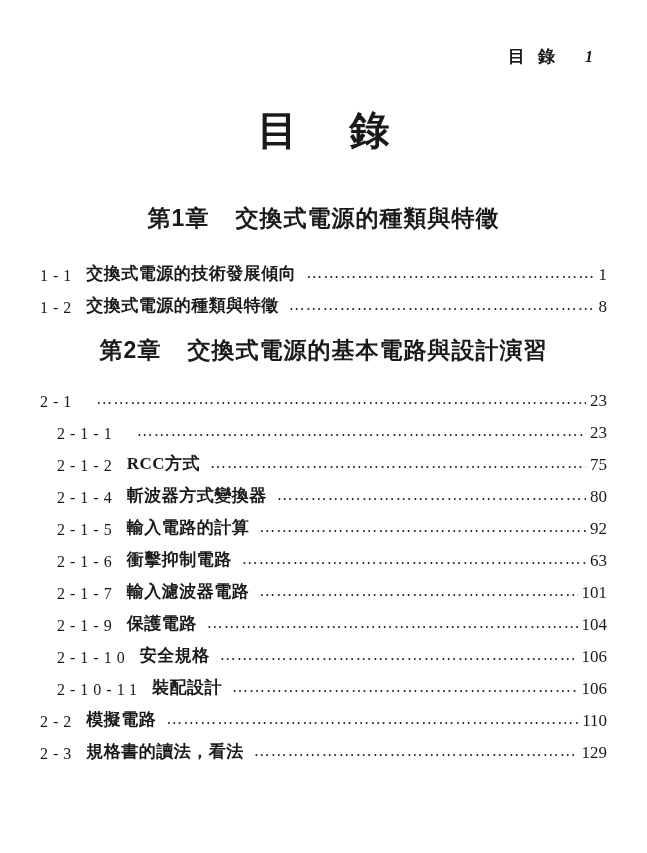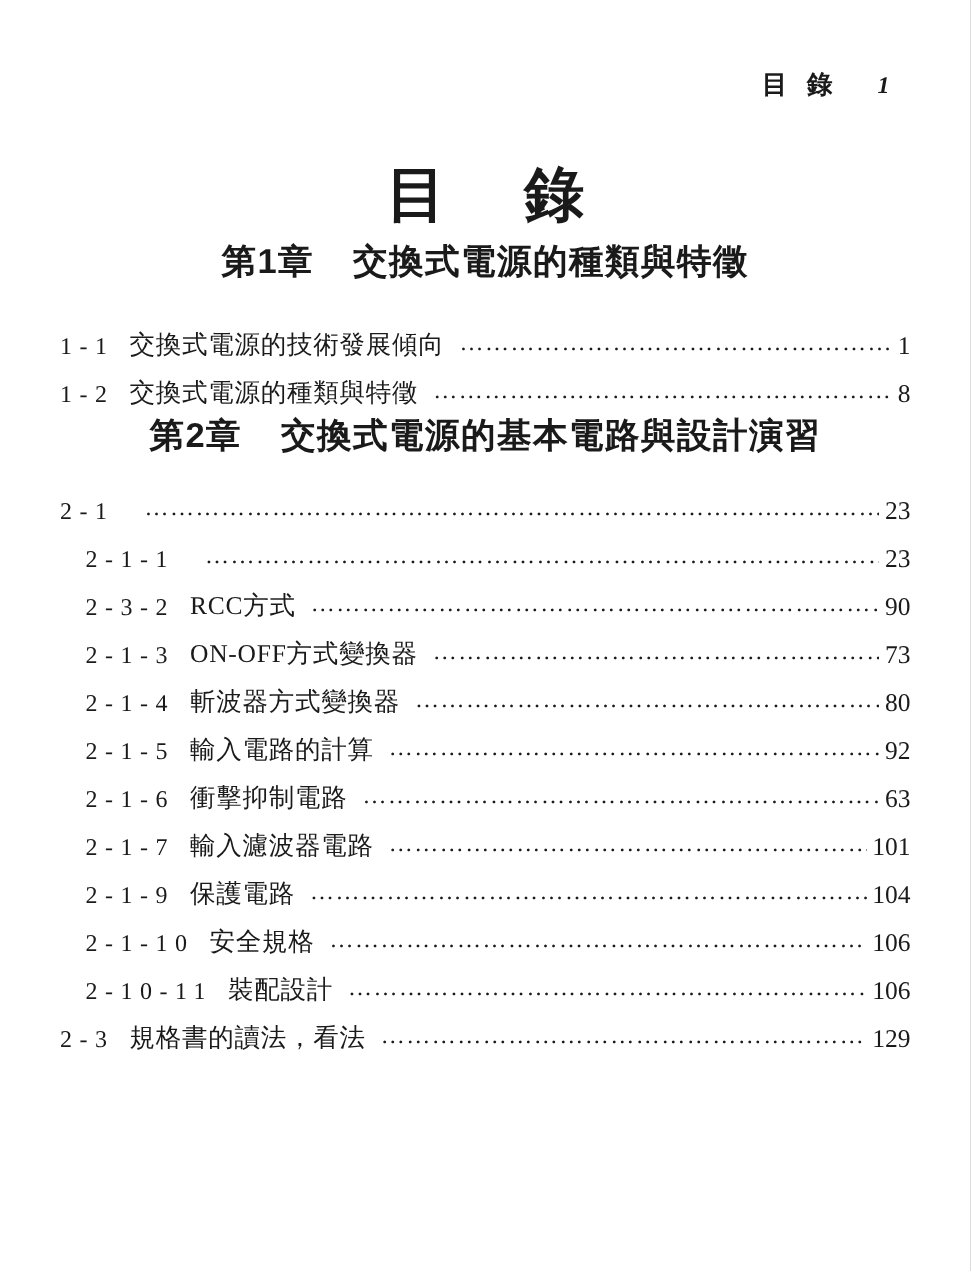--- a/index.html
+++ b/index.html
@@ -31,38 +31,38 @@
     font-family: "Liberation Sans", "DejaVu Sans", sans-serif;
     font-weight: 700; font-size: 40px; line-height: 54px;
     letter-spacing: 0;
   }
   
   .chapter-heading {
     display: flex; justify-content: center; gap: 26px;
     font-family: "Liberation Sans", "DejaVu Sans", sans-serif;
     font-weight: 700; font-size: 23px; line-height: 34px;
     letter-spacing: 1px;
-    margin-top: 0;
-  }
-  #toc .chapter-heading:first-child { }
+    margin-top: 16px;
+  }
+  #toc .chapter-heading:first-child { margin-top: 44px; }
   #toc .entries { margin-top: 12px; }
   #toc .chapter-heading:first-child + .entries { margin-top: 18px; }
   
   .toc-entry {
     display: flex; align-items: flex-end;
     height: 32px;
     font-size: 17px; letter-spacing: 0.5px;
     white-space: nowrap;
   }
   .toc-entry.level-2 { padding-left: 17px; }
   .entry-label {
     font-size: 16px; letter-spacing: 5px;
     margin-right: 10px;
   }
-  .entry-title { font-weight: 400; }
+  .entry-title { font-weight: 700; }
   .leader {
     flex: 1;
     overflow: hidden;
     margin: 0 4px 0 10px;
     position: relative; top: -2px;
     height: 20px; line-height: 20px;
     letter-spacing: 1px;
     font-size: 16px;
   }
   .leader::after {
@@ -119,32 +119,26 @@
     <span class="entry-page">23</span>
   </div>
 
   <div class="toc-entry level-2">
     <span class="entry-label">2-1-1</span>
     <span class="leader"></span>
     <span class="entry-page">23</span>
   </div>
 
   <div class="toc-entry level-2">
-    <span class="entry-label">2-3-2</span>
+    <span class="entry-label">2-1-2</span>
     <span class="entry-title">RCC方式</span>
     <span class="leader"></span>
-    <span class="entry-page">90</span>
-  </div>
-
-  <div class="toc-entry level-2">
-    <span class="entry-label">2-1-3</span>
-    <span class="entry-title">ON-OFF方式變換器</span>
-    <span class="leader"></span>
-    <span class="entry-page">73</span>
-  </div>
+    <span class="entry-page">75</span>
+  </div>
+
 
   <div class="toc-entry level-2">
     <span class="entry-label">2-1-4</span>
     <span class="entry-title">斬波器方式變換器</span>
     <span class="leader"></span>
     <span class="entry-page">80</span>
   </div>
 
   <div class="toc-entry level-2">
     <span class="entry-label">2-1-5</span>
@@ -182,20 +176,26 @@
     <span class="entry-page">106</span>
   </div>
 
   <div class="toc-entry level-2">
     <span class="entry-label">2-10-11</span>
     <span class="entry-title">裝配設計</span>
     <span class="leader"></span>
     <span class="entry-page">106</span>
   </div>
 
+  <div class="toc-entry level-1">
+    <span class="entry-label">2-2</span>
+    <span class="entry-title">模擬電路</span>
+    <span class="leader"></span>
+    <span class="entry-page">110</span>
+  </div>
 
   <div class="toc-entry level-1">
     <span class="entry-label">2-3</span>
     <span class="entry-title">規格書的讀法，看法</span>
     <span class="leader"></span>
     <span class="entry-page">129</span>
   </div>
 </div>
     </div>
 

